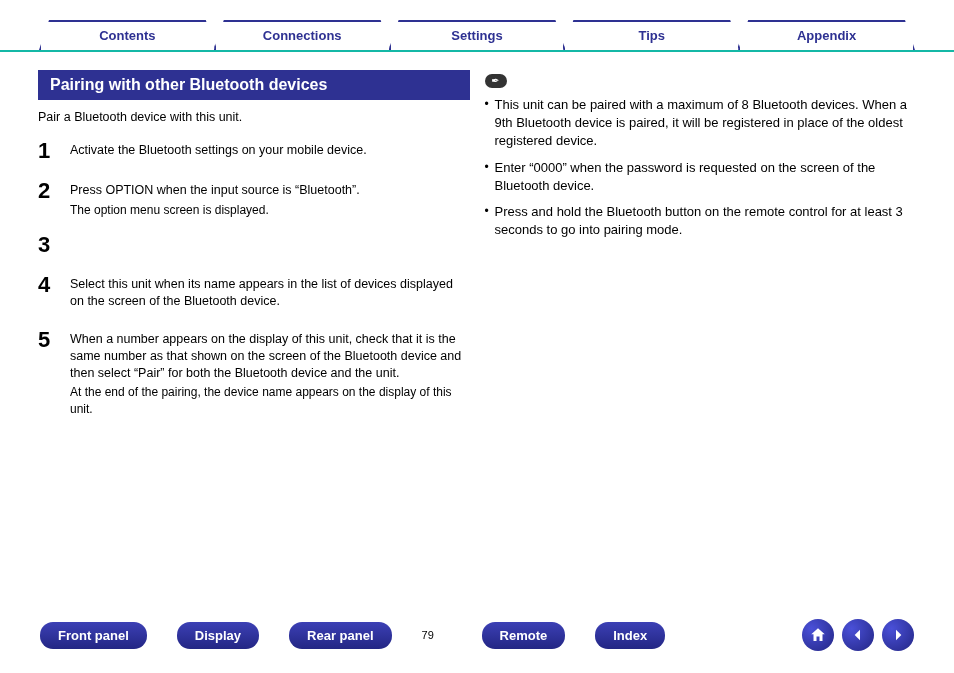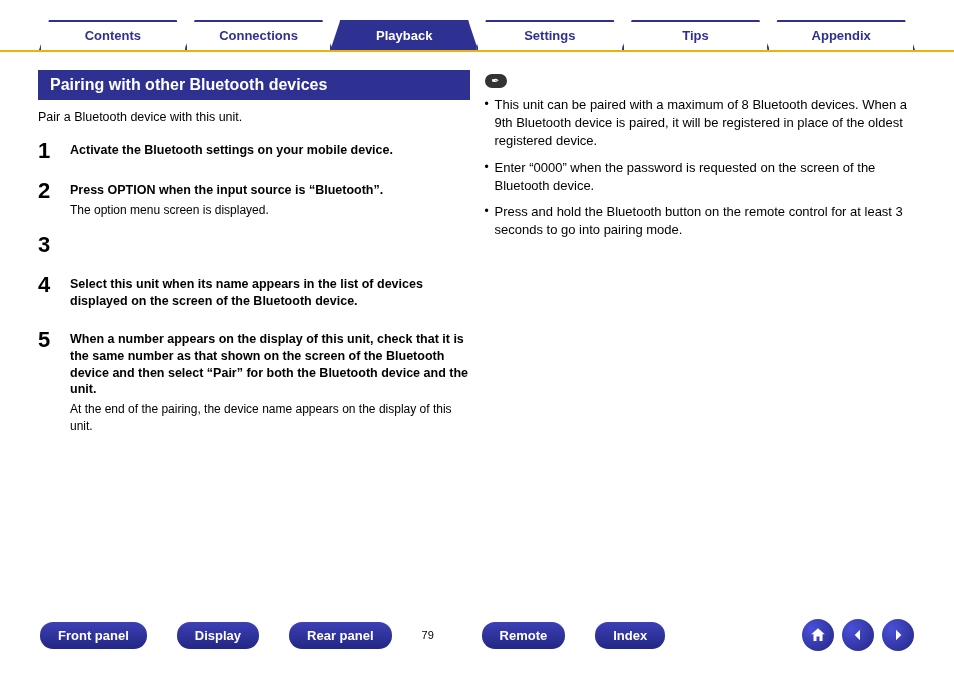--- a/index.html
+++ b/index.html
@@ -10,21 +10,21 @@
     height: 673px;
     position: relative;
     color: #000;
   }
 
   
   .top-nav {
     display: flex;
     gap: 0;
     padding: 20px 40px 0 40px;
-    border-bottom: 2px solid #eab308;
+    border-bottom: 2px solid #14b8a6;
     align-items: flex-start;
   }
   .tab {
     flex: 1;
     height: 30px;
     line-height: 28px;
     text-align: center;
     font-size: 13px;
     font-weight: bold;
     color: #2e3192;
@@ -78,21 +78,21 @@
     font-size: 22px;
     font-weight: bold;
     width: 18px;
     flex-shrink: 0;
   }
   .step-body {
     padding-top: 4px;
     font-size: 12.5px;
   }
   .step-heading {
-    font-weight: bold;
+    font-weight: normal;
     margin-bottom: 3px;
     line-height: 1.35;
   }
   .step-detail {
     font-size: 12px;
     line-height: 1.35;
   }
 
   .note-icon {
     display: inline-block;
@@ -170,21 +170,20 @@
   }
   .home-svg { width: 18px; height: 18px; fill: #fff; }
   .arrow-svg { width: 16px; height: 16px; fill: #fff; }
 </style>
 </head>
 <body>
 
 <div class="top-nav">
   <div class="tab">Contents</div>
   <div class="tab">Connections</div>
-  <div class="tab active">Playback</div>
   <div class="tab">Settings</div>
   <div class="tab">Tips</div>
   <div class="tab">Appendix</div>
 </div>
 
 <div class="content">
   <div class="left">
     <div class="section-title">Pairing with other Bluetooth devices</div>
     <div class="intro">Pair a Bluetooth device with this unit.</div>
 

